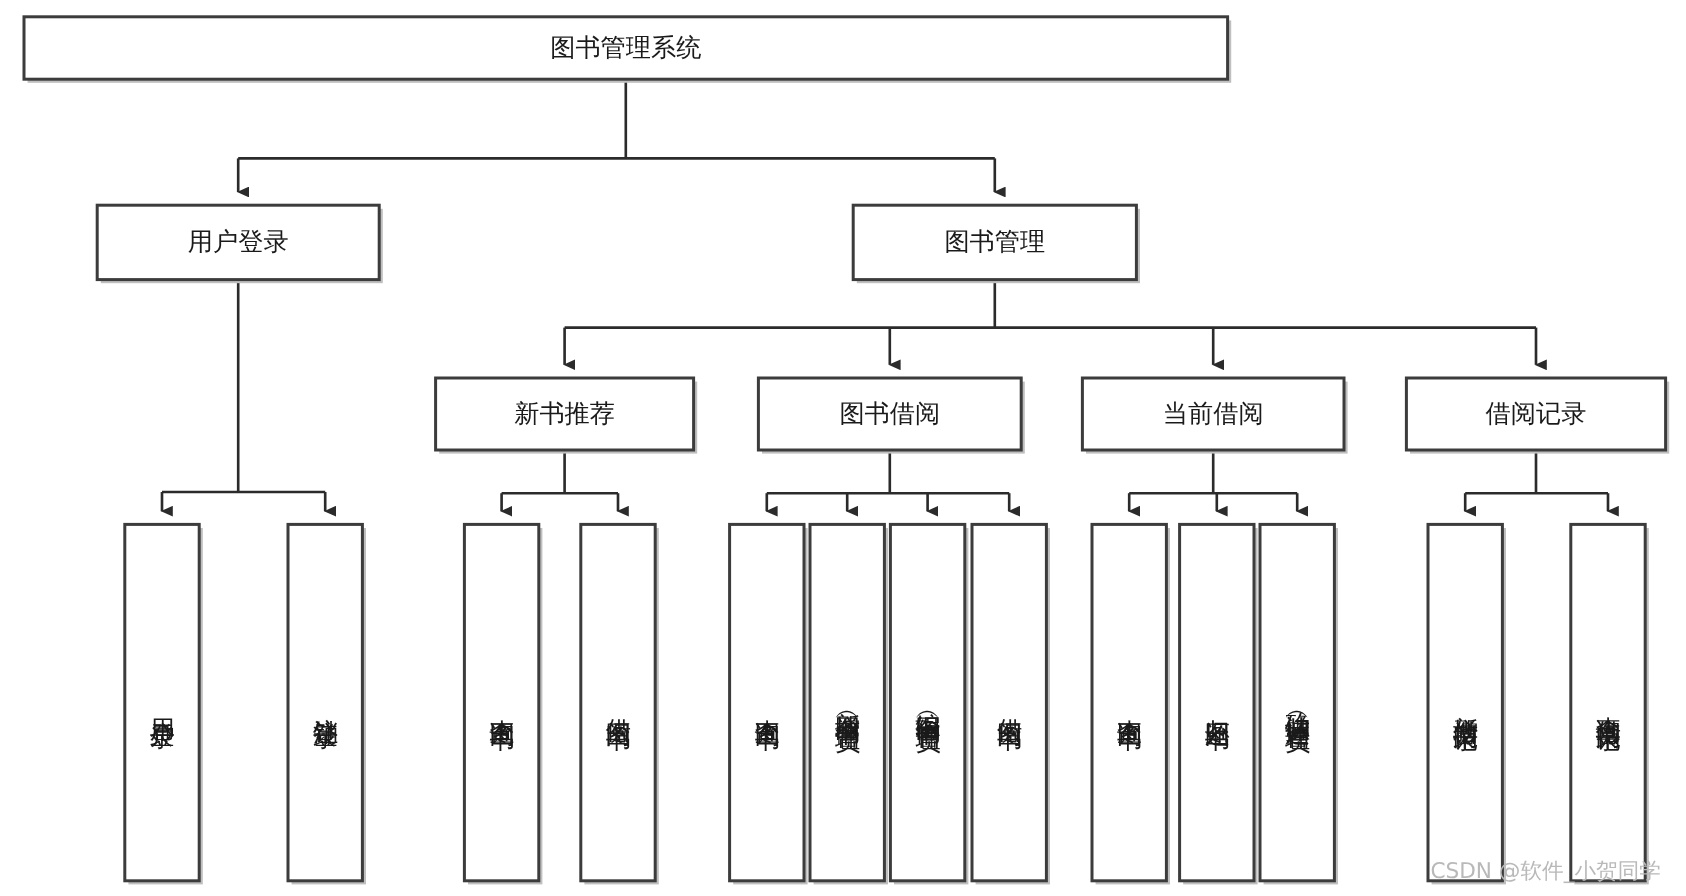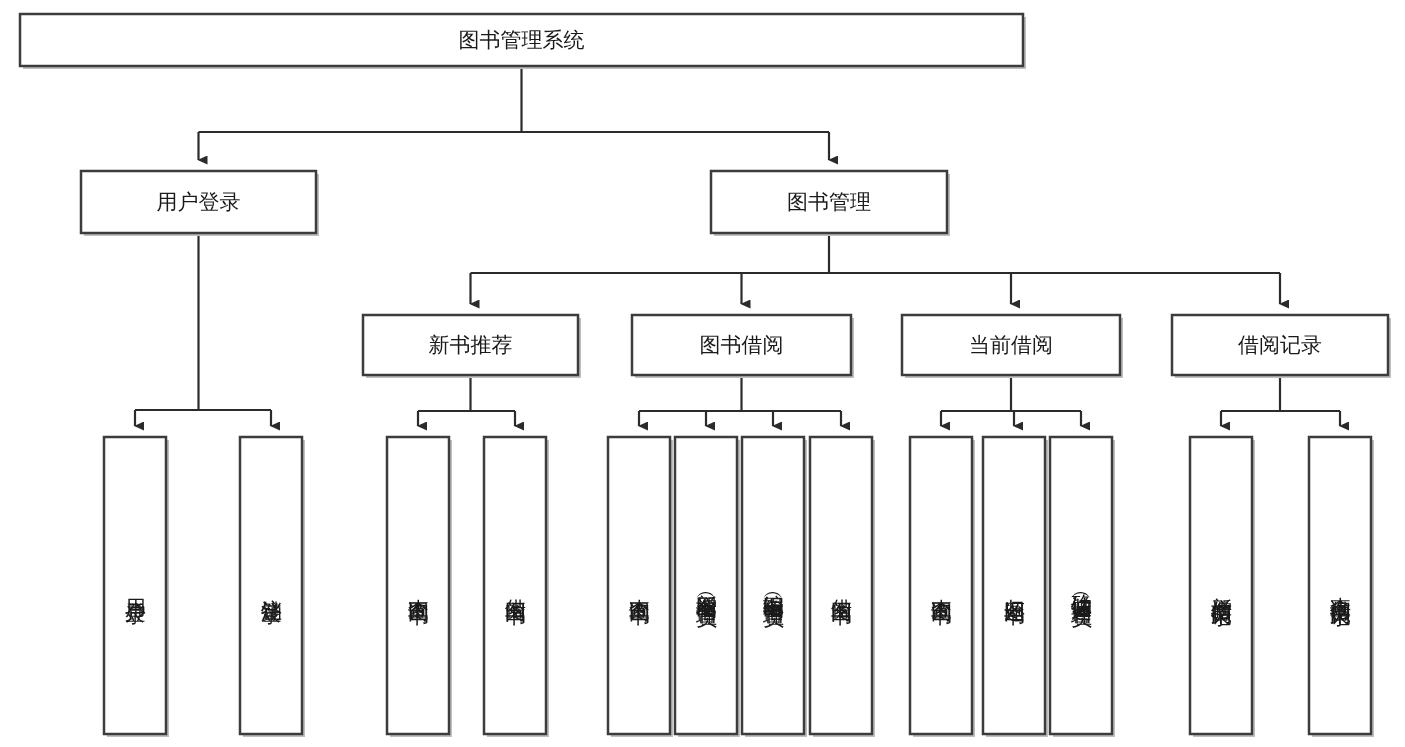--- a/index.html
+++ b/index.html
@@ -207,13 +207,14 @@
       <div class="leaf-label-wrap" style="left: 1050px; top: 437px; width: 62px; height: 297px;">
         <span class="leaf-label">确认归还（管理员）</span>
       </div>
       <div class="leaf-label-wrap" style="left: 1190px; top: 437px; width: 62px; height: 297px;">
         <span class="leaf-label">新增借阅记录</span>
       </div>
       <div class="leaf-label-wrap" style="left: 1309px; top: 437px; width: 62px; height: 297px;">
         <span class="leaf-label">查询借阅记录</span>
       </div>
     </div>
+  <div class="watermark">CSDN @软件_小贺同学</div>
 </div>
 
 </body></html>

